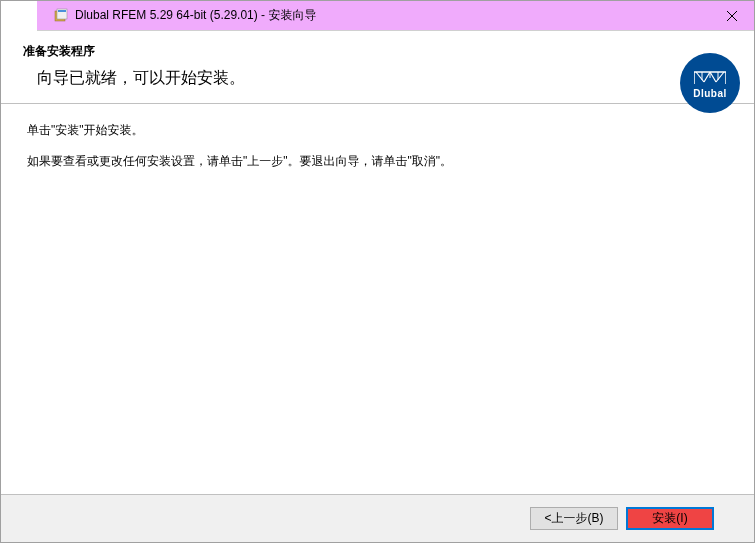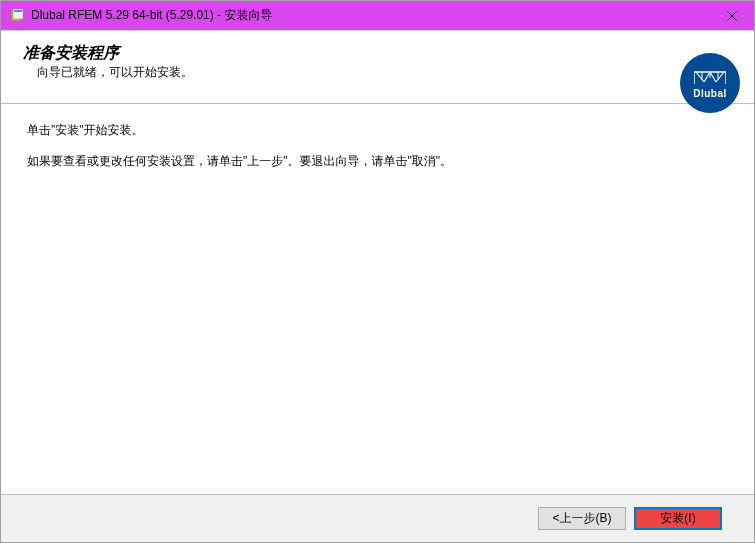--- a/index.html
+++ b/index.html
@@ -15,25 +15,26 @@
     .window {
       width: 755px;
       height: 543px;
       border: 1px solid #a0a0a0;
       background: #fff;
       display: flex;
       flex-direction: column;
     }
     .titlebar {
       height: 30px;
-      background: #d946ef;
+      background: #f0abfc;
       border-bottom: 1px solid #d0d0d0;
       display: flex;
       align-items: center;
-      padding: 0 0 0 8px;
+      padding: 0 0 0 16px;
+      margin-left: 36px;
     }
     .titlebar-icon {
       width: 16px;
       height: 16px;
       margin-right: 6px;
       display: flex;
       align-items: center;
       justify-content: center;
     }
     .titlebar-title {
@@ -56,27 +57,27 @@
       border-bottom: 1px solid #c0c0c0;
       display: flex;
       align-items: flex-start;
       padding: 12px 0 0 22px;
       position: relative;
     }
     .header-text {
       flex: 1;
     }
     .header-title {
+      font-size: 12px;
+      font-weight: bold;
+      color: #000;
+      margin-bottom: 8px;
+    }
+    .header-subtitle {
       font-size: 16px;
-      font-weight: bold;
-      color: #000;
-      font-style: italic;
-    }
-    .header-subtitle {
-      font-size: 12px;
       color: #000;
       padding-left: 14px;
     }
     .logo-container {
       position: absolute;
       right: 14px;
       top: 22px;
       width: 60px;
       height: 60px;
       background: #004b93;
@@ -136,21 +137,21 @@
       justify-content: center;
     }
     .btn-default {
       border: 1px solid #0078d7;
       background: #ef4444;
       box-shadow: inset 0 0 0 1px #0078d7;
     }
     .btn-group {
       display: flex;
       gap: 8px;
-      margin-right: 18px;
+      margin-right: 26px;
     }
   </style>
 </head>
 <body>
 
 <div class="window">
   <div class="titlebar">
     <div class="titlebar-icon">
       <svg width="16" height="16" viewBox="0 0 16 16">
         <rect x="2" y="3" width="10" height="10" fill="#d4a84b" stroke="#8a6d2f" stroke-width="0.5"></rect>

